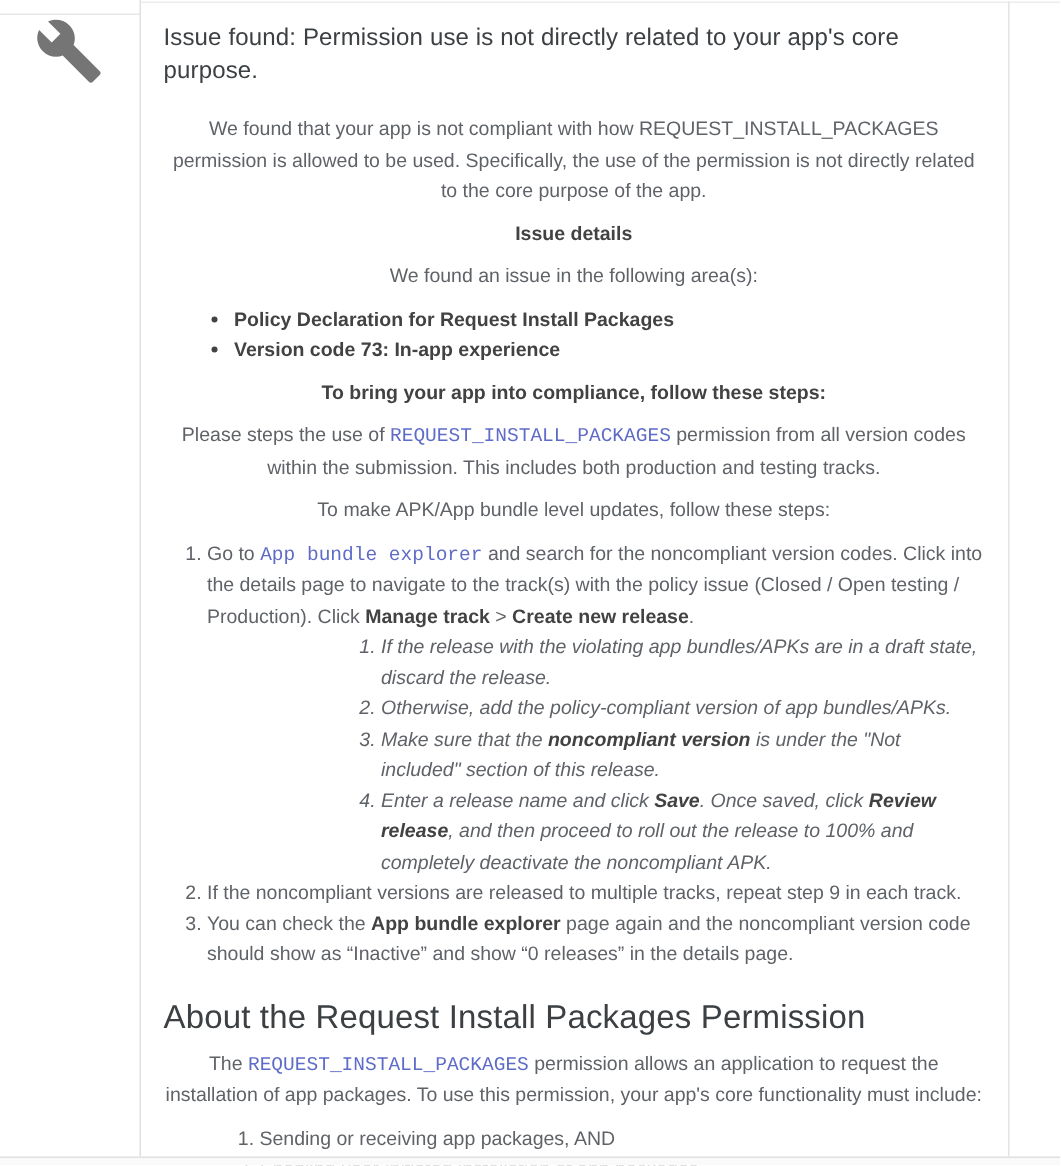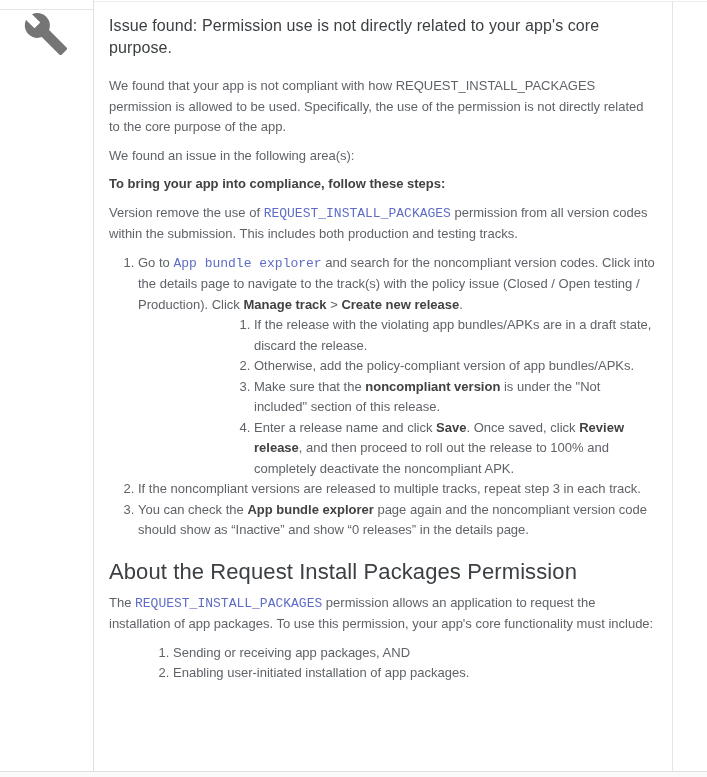--- a/index.html
+++ b/index.html
@@ -34,67 +34,73 @@
     padding: 5px 16px 0 15px;
   }
   h1.title {
     font-size: 16px; font-weight: 400; color: #3c4043;
     line-height: 22px; margin: 10px 0 17px 0; letter-spacing: 0.1px;
   }
   h2.subhead {
     font-size: 22px; font-weight: 400; color: #3c4043;
     line-height: 22px; margin: 20px 0 10px 0; letter-spacing: 0.1px;
   }
-  p { margin: 8px 0; }
+  p { margin: 8px 0; text-align: center; }
   .b { font-weight: 700; color: #424242; }
   p.bold-line { font-weight: 700; color: #424242; }
   a.lnk { color: #5e6cc7; text-decoration: none; cursor: pointer; font-family: Liberation Mono, monospace; }
   ul.areas { margin: 8px 0; padding-left: 47px; }
   ul.areas li { font-weight: 700; color: #424242; }
   ol.steps { margin: 8px 0; padding-left: 29px; }
-  ol.nested { margin: 0; padding-left: 116px; }
+  ol.nested { margin: 0; padding-left: 116px; font-style: italic; }
   ol.reqs { margin: 8px 0; padding-left: 64px; }
   li { margin: 0; }
 </style>
 </head>
 <body>
 
 <div class="page">
 
   <div class="icon-cell">
     <svg class="wrench" viewBox="0 0 24 24" fill="#757575" xmlns="http://www.w3.org/2000/svg">
       <path d="M22.7 19l-9.1-9.1c.9-2.3.4-5-1.5-6.9-2-2-5-2.4-7.4-1.3L9 6 6 9 1.6 4.7C.4 7.1.9 10.1 2.9 12.1c1.9 1.9 4.6 2.4 6.9 1.5l9.1 9.1c.4.4 1 .4 1.4 0l2.3-2.3c.5-.4.5-1.1.1-1.4z"></path>
     </svg>
   </div>
 
   <div class="content">
     <h1 class="title">Issue found: Permission use is not directly related to your app's core purpose.</h1>
 
     <p>We found that your app is not compliant with how REQUEST_INSTALL_PACKAGES permission is allowed to be used. Specifically, the use of the permission is not directly related to the core purpose of the app.</p>
 
+    <p class="bold-line">Issue details</p>
 
     <p>We found an issue in the following area(s):</p>
 
+    <ul class="areas">
+      <li><span>Policy Declaration for Request Install Packages</span></li>
+      <li><span>Version code 73: In-app experience</span></li>
+    </ul>
 
     <p class="bold-line">To bring your app into compliance, follow these steps:</p>
 
-    <p><span>Version remove the use of </span><a class="lnk" href="#">REQUEST_INSTALL_PACKAGES</a><span> permission from all version codes within the submission. This includes both production and testing tracks.</span></p>
+    <p><span>Please steps the use of </span><a class="lnk" href="#">REQUEST_INSTALL_PACKAGES</a><span> permission from all version codes within the submission. This includes both production and testing tracks.</span></p>
 
+    <p>To make APK/App bundle level updates, follow these steps:</p>
 
     <ol class="steps">
       <li>
         <span class="li-text"><span>Go to </span><a class="lnk" href="#">App bundle explorer</a><span> and search for the noncompliant version codes. Click into the details page to navigate to the track(s) with the policy issue (Closed / Open testing / Production). Click </span><span class="b">Manage track</span><span> &gt; </span><span class="b">Create new release</span><span>.</span></span>
         <ol class="nested">
           <li><span><span>If the release with the violating app bundles/APKs are in a draft state, discard the release.</span></span></li>
           <li><span><span>Otherwise, add the policy-compliant version of app bundles/APKs.</span></span></li>
           <li><span><span>Make sure that the </span><span class="b">noncompliant version</span><span> is under the "Not included" section of this release.</span></span></li>
           <li><span><span>Enter a release name and click </span><span class="b">Save</span><span>. Once saved, click </span><span class="b">Review release</span><span>, and then proceed to roll out the release to 100% and completely deactivate the noncompliant APK.</span></span></li>
         </ol>
       </li>
-      <li><span><span>If the noncompliant versions are released to multiple tracks, repeat step 3 in each track.</span></span></li>
+      <li><span><span>If the noncompliant versions are released to multiple tracks, repeat step 9 in each track.</span></span></li>
       <li><span><span>You can check the </span><span class="b">App bundle explorer</span><span> page again and the noncompliant version code should show as “Inactive” and show “0 releases” in the details page.</span></span></li>
     </ol>
 
     <h2 class="subhead">About the Request Install Packages Permission</h2>
 
     <p><span>The </span><a class="lnk" href="#">REQUEST_INSTALL_PACKAGES</a><span> permission allows an application to request the installation of app packages. To use this permission, your app's core functionality must include:</span></p>
 
     <ol class="reqs">
       <li><span>Sending or receiving app packages, AND</span></li>
       <li><span>Enabling user-initiated installation of app packages.</span></li>

